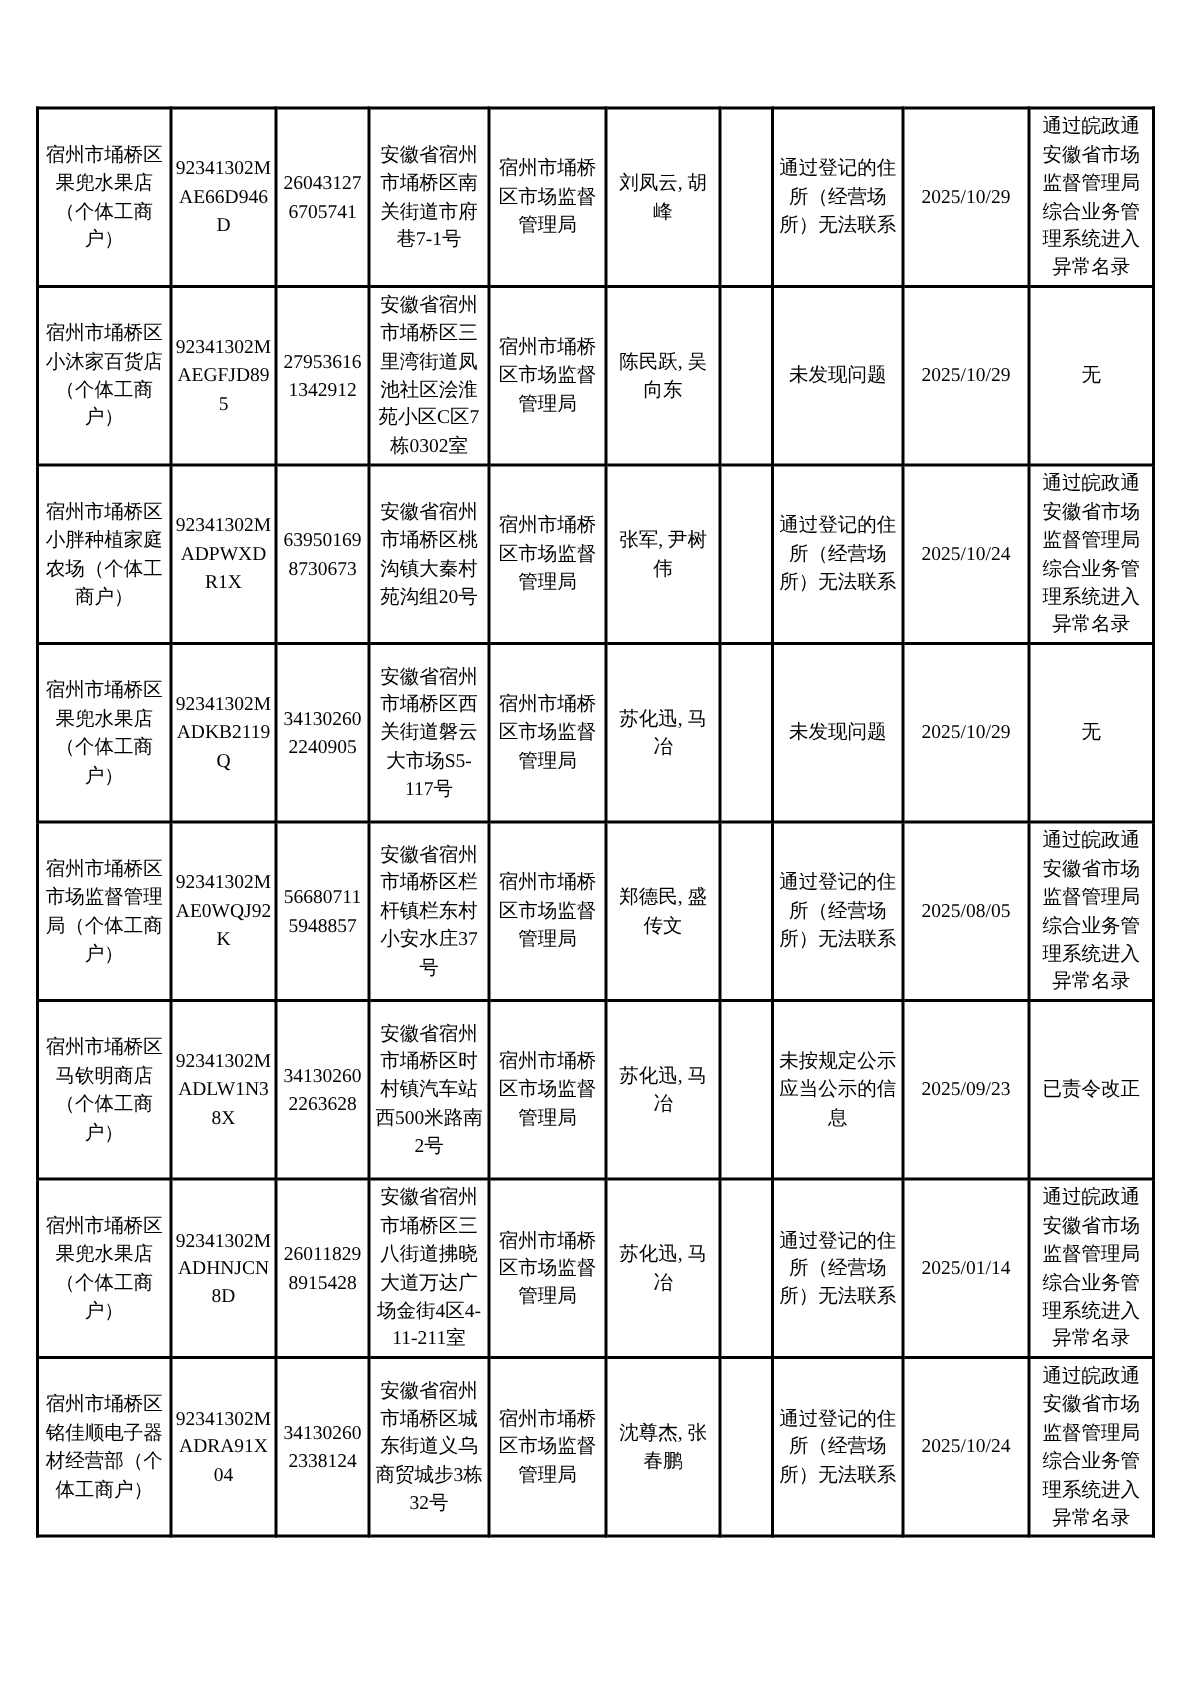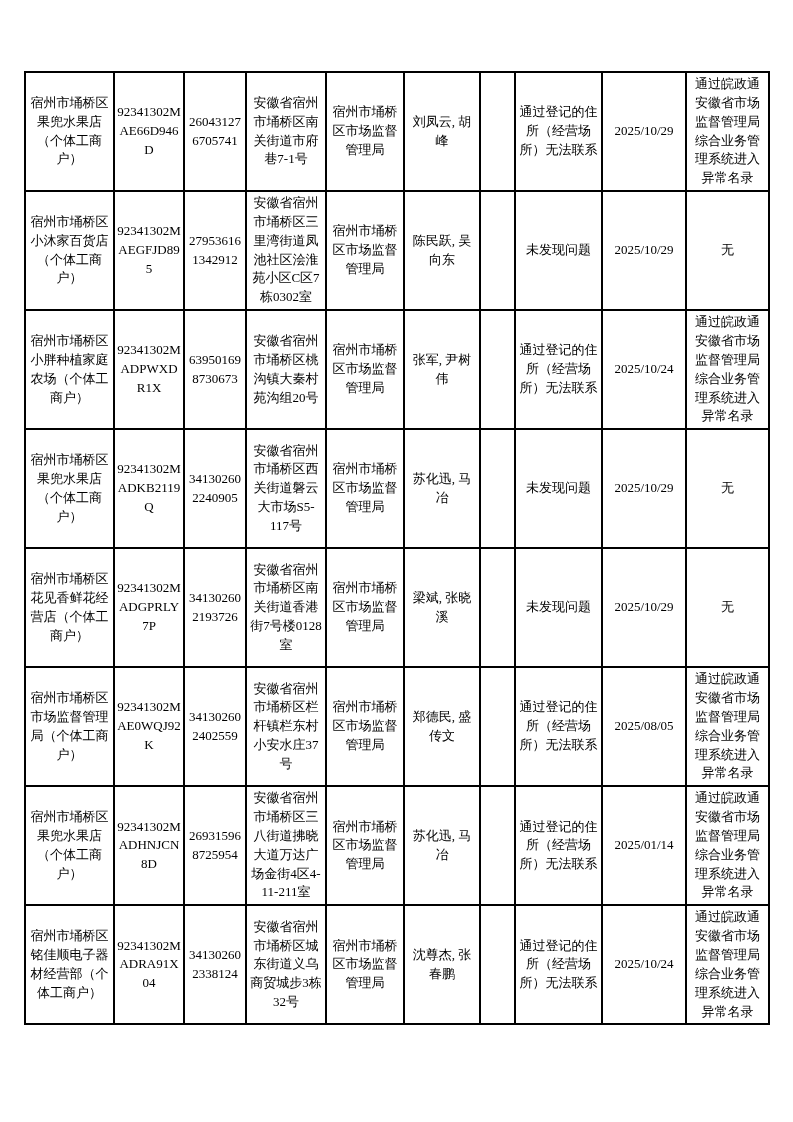--- a/index.html
+++ b/index.html
@@ -95,47 +95,47 @@
         <td class="code">341302602240905</td>
         <td>安徽省宿州市埇桥区西关街道磐云大市场S5-117号</td>
         <td>宿州市埇桥区市场监督管理局</td>
         <td>苏化迅, 马冶</td>
         <td></td>
         <td>未发现问题</td>
         <td>2025/10/29</td>
         <td>无</td>
       </tr>
       <tr>
-        <td>宿州市埇桥区花见香鲜花经营店（个体工商户）</td>
-        <td class="code">92341302MADGPRLY7P</td>
-        <td class="code">341302602193726</td>
-        <td>安徽省宿州市埇桥区南关街道香港街7号楼0128室</td>
-        <td>宿州市埇桥区市场监督管理局</td>
-        <td>梁斌, 张晓溪</td>
-        <td></td>
-        <td>未发现问题</td>
-        <td>2025/10/29</td>
-        <td>无</td>
-      </tr>
-      <tr>
         <td>宿州市埇桥区市场监督管理局（个体工商户）</td>
         <td class="code">92341302MAE0WQJ92K</td>
-        <td class="code">341302602402559</td>
+        <td class="code">566807115948857</td>
         <td>安徽省宿州市埇桥区栏杆镇栏东村小安水庄37号</td>
         <td>宿州市埇桥区市场监督管理局</td>
         <td>郑德民, 盛传文</td>
         <td></td>
         <td>通过登记的住所（经营场所）无法联系</td>
         <td>2025/08/05</td>
         <td>通过皖政通安徽省市场监督管理局综合业务管理系统进入异常名录</td>
       </tr>
       <tr>
+        <td>宿州市埇桥区马钦明商店（个体工商户）</td>
+        <td class="code">92341302MADLW1N38X</td>
+        <td class="code">341302602263628</td>
+        <td>安徽省宿州市埇桥区时村镇汽车站西500米路南2号</td>
+        <td>宿州市埇桥区市场监督管理局</td>
+        <td>苏化迅, 马冶</td>
+        <td></td>
+        <td>未按规定公示应当公示的信息</td>
+        <td>2025/09/23</td>
+        <td>已责令改正</td>
+      </tr>
+      <tr>
         <td>宿州市埇桥区果兜水果店（个体工商户）</td>
         <td class="code">92341302MADHNJCN8D</td>
-        <td class="code">269315968725954</td>
+        <td class="code">260118298915428</td>
         <td>安徽省宿州市埇桥区三八街道拂晓大道万达广场金街4区4-11-211室</td>
         <td>宿州市埇桥区市场监督管理局</td>
         <td>苏化迅, 马冶</td>
         <td></td>
         <td>通过登记的住所（经营场所）无法联系</td>
         <td>2025/01/14</td>
         <td>通过皖政通安徽省市场监督管理局综合业务管理系统进入异常名录</td>
       </tr>
       <tr>
         <td>宿州市埇桥区铭佳顺电子器材经营部（个体工商户）</td>

